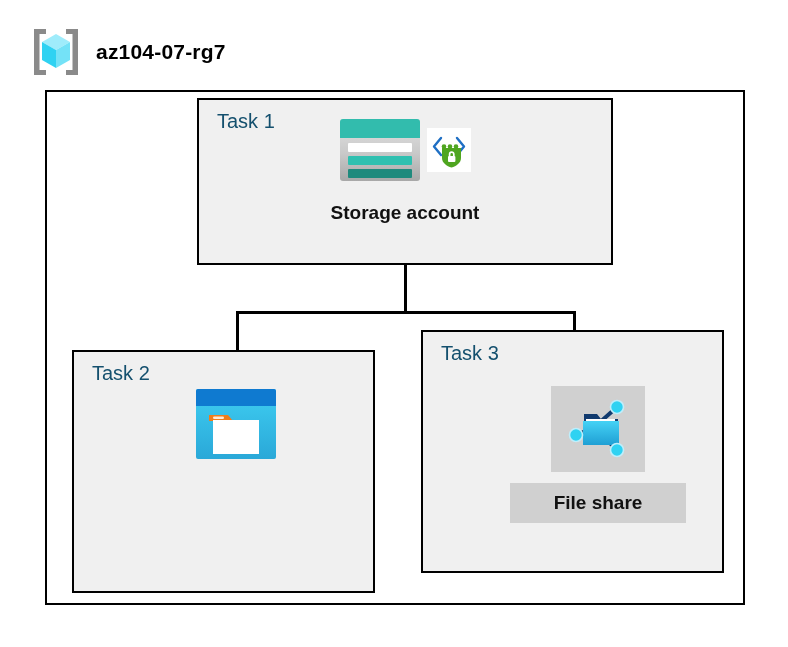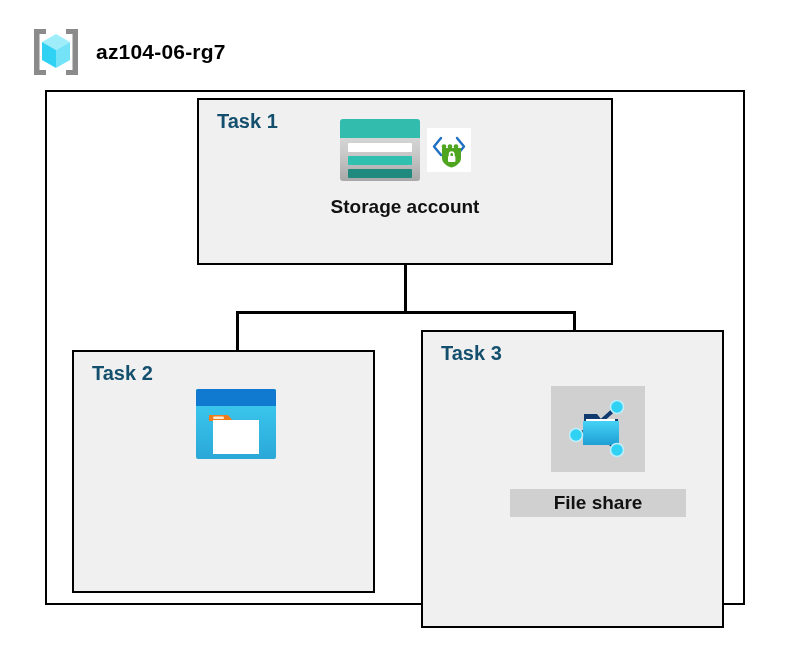--- a/index.html
+++ b/index.html
@@ -56,51 +56,51 @@
 
   
   .task-box {
     position: absolute;
     background: #f0f0f0;
     border: 2px solid #000000;
     box-sizing: border-box;
   }
   .task-1 { left: 197px; top: 98px;  width: 416px; height: 167px; }
   .task-2 { left: 72px;  top: 350px; width: 303px; height: 243px; }
-  .task-3 { left: 421px; top: 330px; width: 303px; height: 298px; }
+  .task-3 { left: 421px; top: 330px; width: 303px; height: 243px; }
 
   .task-label {
     position: absolute;
     left: 18px;
     top: 10px;
     font-size: 20px;
-    font-weight: bold;
+    font-weight: normal;
     color: #14506e;
     white-space: nowrap;
   }
 
   
   .node {
     position: absolute;
     display: flex;
     flex-direction: column;
     align-items: center;
   }
   .node-caption {
     font-size: 19px;
     font-weight: bold;
     color: #111111;
     white-space: nowrap;
-    margin-top: 8px;
+    margin-top: 14px;
     padding: 2px 6px;
   }
   .node-caption.highlight {
     background: #d0d0d0;
-    padding: 3px 44px;
-    margin-top: 17px;
+    padding: 9px 44px;
+    margin-top: 11px;
   }
   .icon-plate {
     display: flex;
     align-items: center;
     justify-content: center;
   }
   .icon-plate.highlight {
     background: #d0d0d0;
     padding: 8px 14px;
   }
@@ -146,21 +146,21 @@
 
         <path d="M36 3 L48 3 L48 49 L36 49 L36 44 L42.5 44 L42.5 8 L36 8 Z" fill="#8a8a8a"></path>
 
         <path d="M26 8 L40 16 L26 24 L12 16 Z" fill="#9fecfb"></path>
 
         <path d="M12 16 L26 24 L26 42 L12 34 Z" fill="#2fd2f2"></path>
 
         <path d="M40 16 L40 34 L26 42 L26 24 Z" fill="#74e2f7"></path>
       </svg>
     </span>
-    <span class="title-text">az104-06-rg7</span>
+    <span class="title-text">az104-07-rg7</span>
   </div>
 
   <div class="outer-box"></div>
 
   <div class="line line-v conn-stem"></div>
   <div class="line line-h conn-bus"></div>
   <div class="line line-v conn-left"></div>
   <div class="line line-v conn-right"></div>
 
   <div class="task-box task-1">

